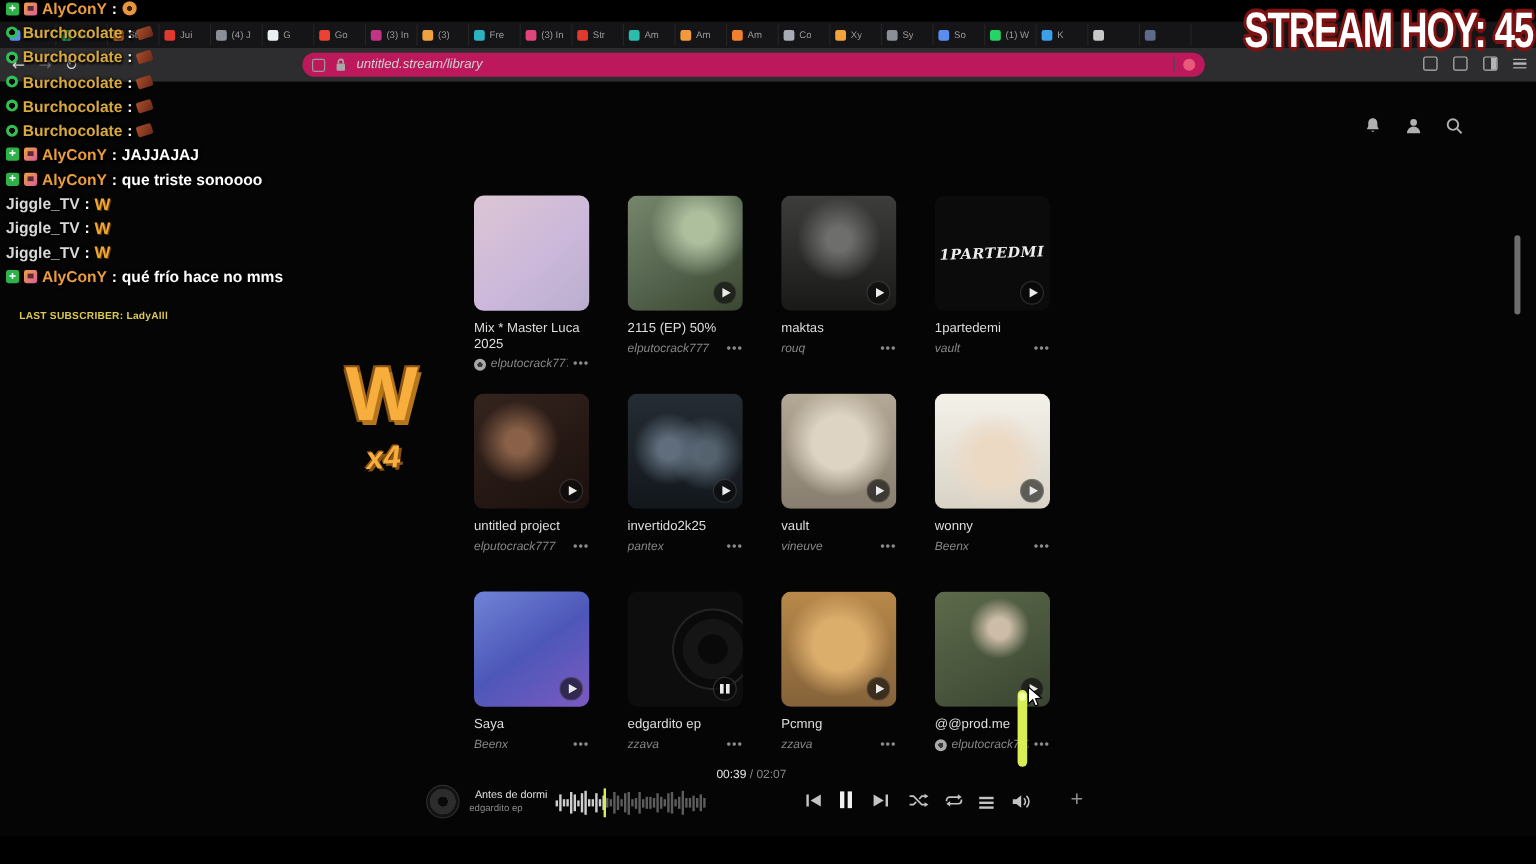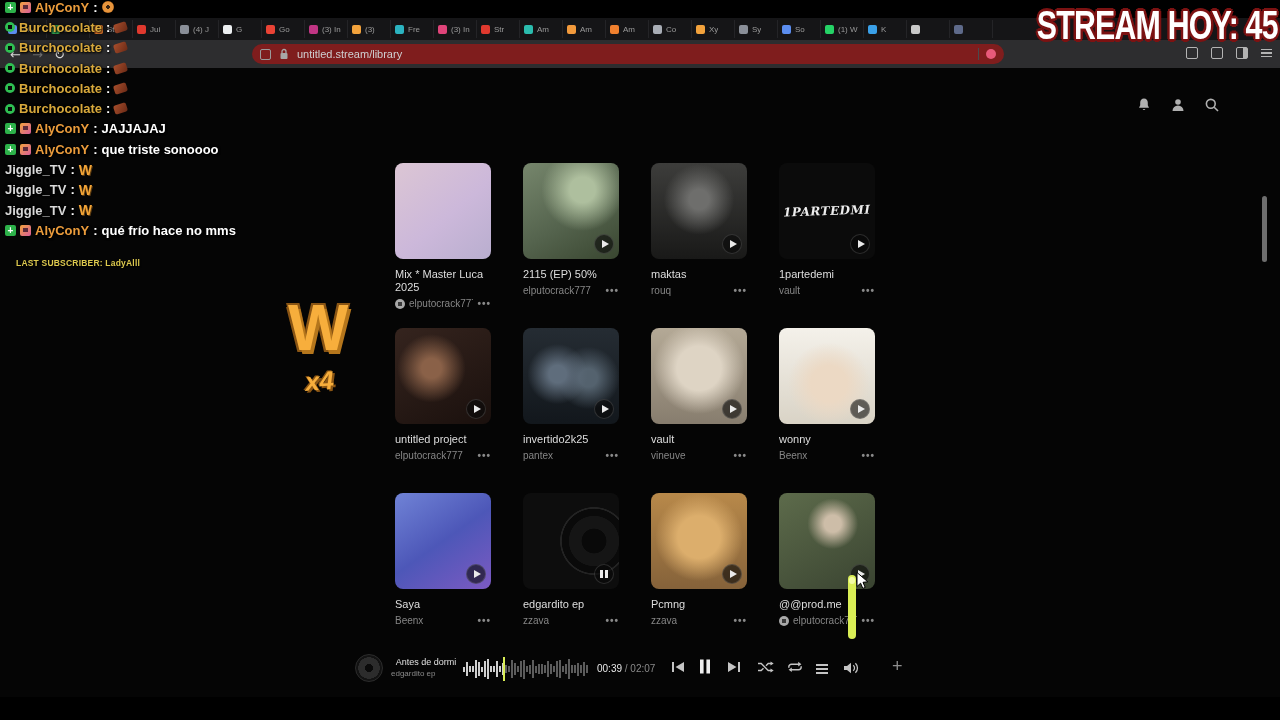--- a/index.html
+++ b/index.html
@@ -11,22 +11,22 @@
             display:flex;align-items:center;padding-left:4px;box-sizing:border-box;z-index:2;}
   .tab{flex:none;width:43px;height:18px;display:flex;align-items:center;gap:4px;padding:0 4px;
        border-right:1px solid #242427;box-sizing:border-box;overflow:hidden;}
   .tab .fav{width:9px;height:9px;border-radius:2px;flex:none;background:#888;}
   .tab .tlabel{font-size:8px;color:#9a9a9a;white-space:nowrap;overflow:hidden;}
 
   .toolbar{position:absolute;left:0;top:40px;width:1280px;height:28px;background:#2d2d2f;z-index:2;}
   .navbtn{position:absolute;top:0;height:28px;display:flex;align-items:center;
           font-family:"DejaVu Sans",sans-serif;font-size:13px;color:#d6d6d6;}
   .navbtn.dim{color:#6f6f6f;}
-  .addressbar{position:absolute;left:252px;top:4px;width:752px;height:20px;background:#7f1d1d;
-              border-radius:10px;display:flex;align-items:center;padding:0 8px;box-sizing:border-box;}
+  .addressbar{position:absolute;left:252px;top:4px;width:752px;height:20px;background:#be185d;
+              border-radius:10px;display:flex;align-items:center;padding:0 8px;box-sizing:border-box;font-style:italic;}
   .ab-sq{width:9px;height:9px;border:1.2px solid #9a9a9a;border-radius:2px;flex:none;}
   .url{color:#cfd0d2;font-size:11px;margin-left:8px;flex:1;white-space:nowrap;overflow:hidden;}
   .ab-div{width:1px;height:12px;background:#4a4a4e;margin:0 7px;flex:none;}
   .ab-ext{width:10px;height:10px;border-radius:50%;background:#e85a7a;flex:none;}
   .tb-right{position:absolute;right:8px;top:7px;display:flex;gap:13px;align-items:center;}
   .tb-ico{width:12px;height:12px;border:1.3px solid #b4b4b4;border-radius:2px;box-sizing:border-box;}
   .tb-ico.split{background:linear-gradient(90deg,transparent 0 55%,#b4b4b4 55%);}
   .tb-menu{display:flex;flex-direction:column;gap:2px;}
   .tb-menu i{display:block;width:11px;height:1.6px;background:#b4b4b4;}
 
@@ -47,38 +47,38 @@
   .vinyl{position:absolute;right:-14px;top:9px;width:78px;height:78px;border-radius:50%;
          background:radial-gradient(circle,#090909 0 22%,#151515 23% 45%,#0a0a0a 46% 58%,#232323 59% 61%,#0d0d0d 62%);}
   .pbtn{position:absolute;right:5px;bottom:5px;width:20px;height:20px;border-radius:50%;
         background:rgba(8,8,8,.6);border:1px solid rgba(255,255,255,.14);
         display:flex;align-items:center;justify-content:center;box-sizing:border-box;}
   .tri{width:0;height:0;border-left:7px solid #eaeaea;border-top:4.5px solid transparent;
        border-bottom:4.5px solid transparent;margin-left:2px;}
   .bars{display:flex;gap:2.5px;}
   .bars i{width:2.5px;height:8px;background:#eaeaea;}
   .ctitle{margin-top:9px;font-size:11px;line-height:13px;color:#dedede;max-height:27px;overflow:hidden;}
-  .crow{margin-top:4px;display:flex;align-items:flex-end;gap:4px;}
+  .crow{margin-top:4px;display:flex;align-items:flex-end;gap:4px;font-style:italic;}
   .cavatar{width:10px;height:10px;border-radius:50%;flex:none;
            background:radial-gradient(circle,#3a3a3a 0 30%,#a8a8a8 31%);}
   .cartist{font-size:10px;color:#868686;white-space:nowrap;overflow:hidden;flex:1;}
   .cdots{font-size:10px;color:#8a8a8a;letter-spacing:1px;font-weight:bold;flex:none;}
 
   
   .p-disc{position:absolute;left:355px;top:654px;width:28px;height:28px;border-radius:50%;z-index:3;
           background:radial-gradient(circle,#0a0a0a 0 22%,#2c2c2c 23% 58%,#121212 59%);border:1px solid #2c2c2c;box-sizing:border-box;}
   .p-info{position:absolute;left:391px;top:657px;width:70px;z-index:3;}
   .p-title{font-size:9px;color:#e0e0e0;white-space:nowrap;overflow:hidden;text-align:center;}
   .p-album{font-size:8px;color:#8a8a8a;margin-top:2px;white-space:nowrap;overflow:hidden;}
   .p-wave{position:absolute;left:463px;top:657px;width:130px;height:24px;display:flex;
           align-items:center;z-index:3;}
   .wbar{width:2px;margin-right:1px;background:#5c5c5c;flex:none;}
   .wbar.played{background:#cfcfcf;}
   .playhead{position:absolute;top:0;bottom:0;width:2px;background:#d9ee55;}
-  .p-time{position:absolute;left:597px;top:663px;font-size:10px;z-index:3;white-space:nowrap;text-align:right;}
+  .p-time{position:absolute;left:597px;top:640px;font-size:10px;z-index:3;white-space:nowrap;text-align:right;}
   .p-time .cur{color:#e8e8e8;}
   .p-time .tot{color:#8a8a8a;}
   .p-ctl{position:absolute;top:661px;z-index:3;cursor:pointer;}
   .p-add{position:absolute;left:892px;top:656px;font-size:18px;color:#8f8f8f;z-index:3;cursor:pointer;}
 
   .vol-slider{position:absolute;left:848px;top:575px;width:8px;height:64px;border-radius:4px;
               background:#d9ee55;z-index:15;}
   .vol-slider:after{content:"";position:absolute;left:1px;top:2px;width:6px;height:7px;border-radius:3px;
               background:#f2fba6;}
   .cursor{position:absolute;left:856px;top:572px;z-index:40;}

